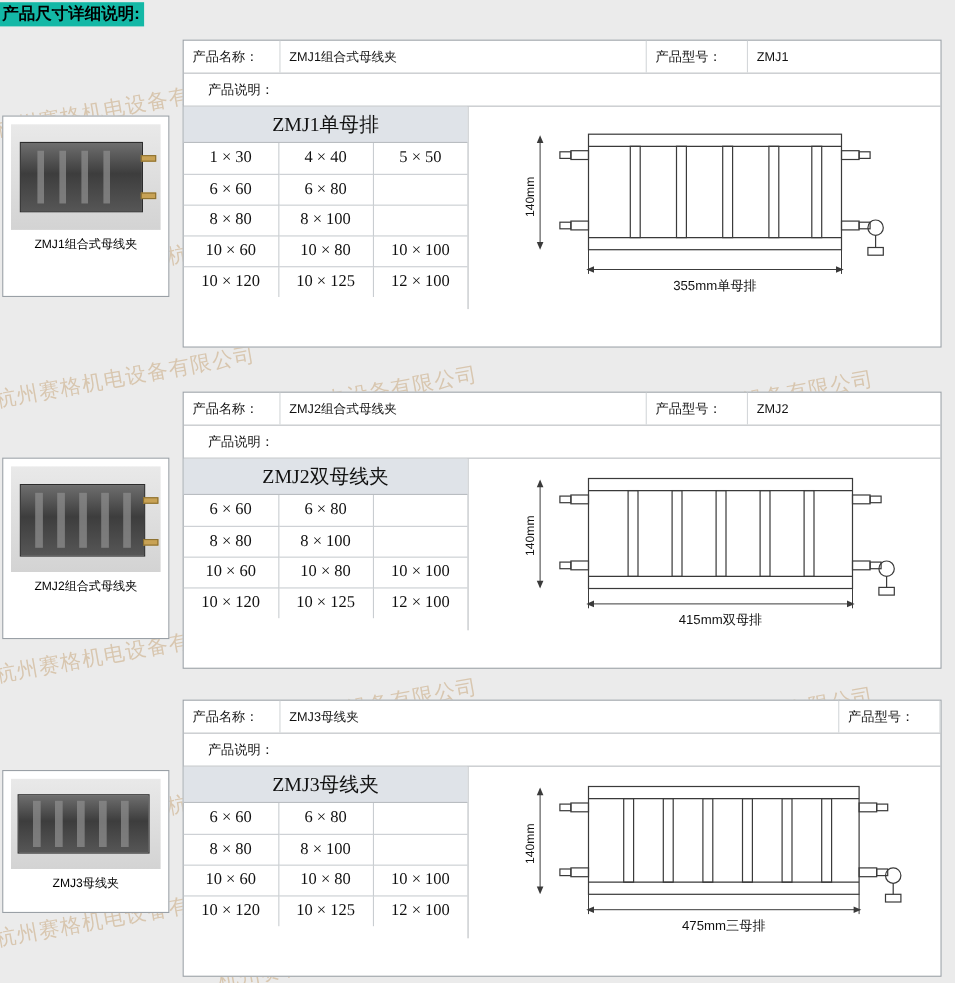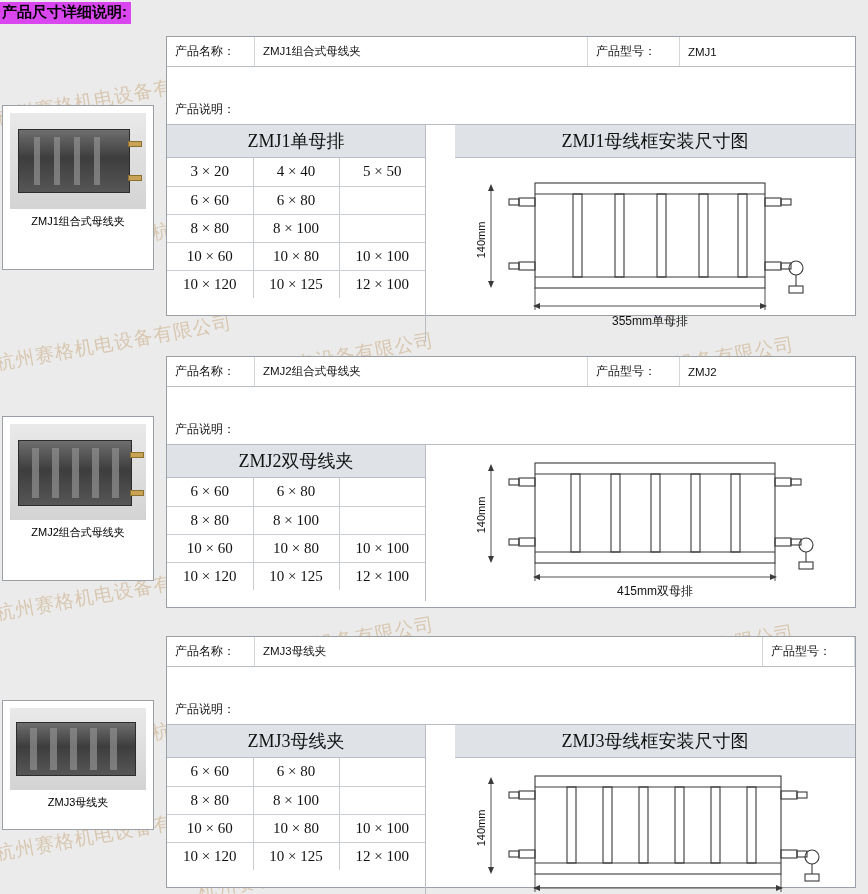--- a/index.html
+++ b/index.html
@@ -12,21 +12,21 @@
     position: relative;
     overflow: hidden;
   }
   
   .page-title {
     position: absolute;
     left: 0; top: 2px;
     font-size: 15px;
     font-weight: bold;
     color: #000;
-    background: #d946ef;
+    background: #14b8a6;
     padding: 1px 4px 2px 2px;
     letter-spacing: 0px;
     font-family: "Liberation Sans", sans-serif;
   }
 
   
   .wm {
     position: absolute;
     color: #c9a97f;
     opacity: 0.55;
@@ -83,24 +83,23 @@
   }
   .cell.label { width: 88px; border-right: 1px solid #d4d7da; font-size: 12px; }
   .cell.value { flex: 1; border-right: 1px solid #d4d7da; }
   .cell.label2 { width: 92px; border-right: 1px solid #d4d7da; font-size: 12px;}
   .cell.value2 { width: 175px; }
   .desc-row {
     height: 30px;
     display: flex;
     align-items: center;
     font-size: 12px;
-    padding-left: 8px;
+    padding-left: 22px;
     border-bottom: 1px solid #b9bdc1;
     color: #111;
-    margin-top: 28px;
   }
   .body-split { display: flex; gap: 29px; }
   .left-col { width: 288px; border-right: 1px solid #b9bdc1; }
   .right-col { flex: 1; position: relative; }
 
   .tbl-title {
     background: #dfe3e8;
     text-align: center;
     font-family: "Liberation Serif", serif;
     font-size: 18px;
@@ -188,21 +187,21 @@
     <div class="cell label2">产品型号：</div>
     <div class="cell value2">ZMJ1</div>
   </div>
   <div class="desc-row">产品说明：</div>
   <div class="body-split">
     <div class="left-col">
       <div class="tbl-title">ZMJ1单母排</div>
       <table class="spec-table">
         <tbody>
             <tr>
-          <td>3 × 20</td>
+          <td>1 × 30</td>
           <td>4 × 40</td>
           <td>5 × 50</td>
         </tr>
         <tr>
           <td>6 × 60</td>
           <td>6 × 80</td>
           <td class="empty"></td>
         </tr>
         <tr>
           <td>8 × 80</td>
@@ -216,21 +215,20 @@
         </tr>
         <tr>
           <td>10 × 120</td>
           <td>10 × 125</td>
           <td>12 × 100</td>
         </tr>
       </tbody>
         </table>
     </div>
     <div class="right-col">
-      <div class="tbl-title">ZMJ1母线框安装尺寸图</div>
       <div class="draw-wrap">
         <svg class="draw-svg" width="400" height="184" viewBox="0 0 400 184">
           <g fill="none" stroke="#3a3a3a" stroke-width="1.1">
             <rect x="80" y="25" width="230" height="105"></rect>
             <line x1="80" y1="36" x2="310" y2="36"></line>
             <line x1="80" y1="119" x2="310" y2="119"></line>
             <rect x="118" y="36" width="9" height="83"></rect>
             <rect x="160" y="36" width="9" height="83"></rect>
             <rect x="202" y="36" width="9" height="83"></rect>
             <rect x="244" y="36" width="9" height="83"></rect>
@@ -398,21 +396,20 @@
         </tr>
         <tr>
           <td>10 × 120</td>
           <td>10 × 125</td>
           <td>12 × 100</td>
         </tr>
       </tbody>
         </table>
     </div>
     <div class="right-col">
-      <div class="tbl-title">ZMJ3母线框安装尺寸图</div>
       <div class="draw-wrap">
         <svg class="draw-svg" width="400" height="156" viewBox="0 0 400 156">
           <g fill="none" stroke="#3a3a3a" stroke-width="1.1">
             <rect x="80" y="18" width="246" height="98"></rect>
             <line x1="80" y1="29" x2="326" y2="29"></line>
             <line x1="80" y1="105" x2="326" y2="105"></line>
             <rect x="112" y="29" width="9" height="76"></rect>
             <rect x="148" y="29" width="9" height="76"></rect>
             <rect x="184" y="29" width="9" height="76"></rect>
             <rect x="220" y="29" width="9" height="76"></rect>

